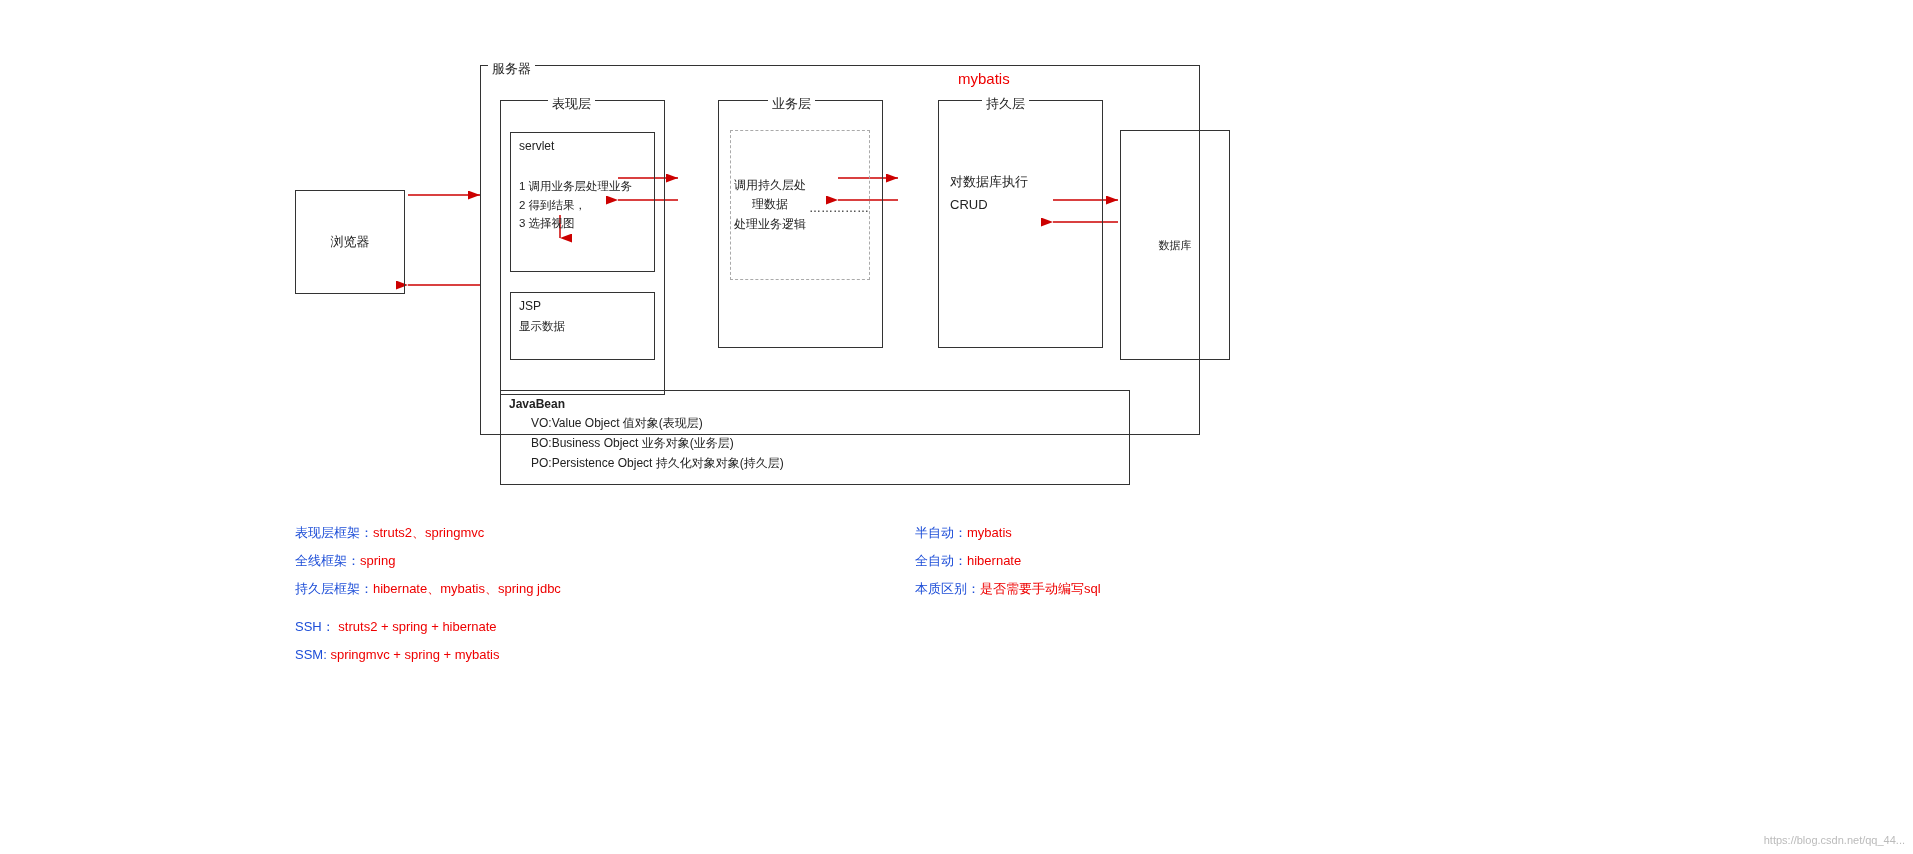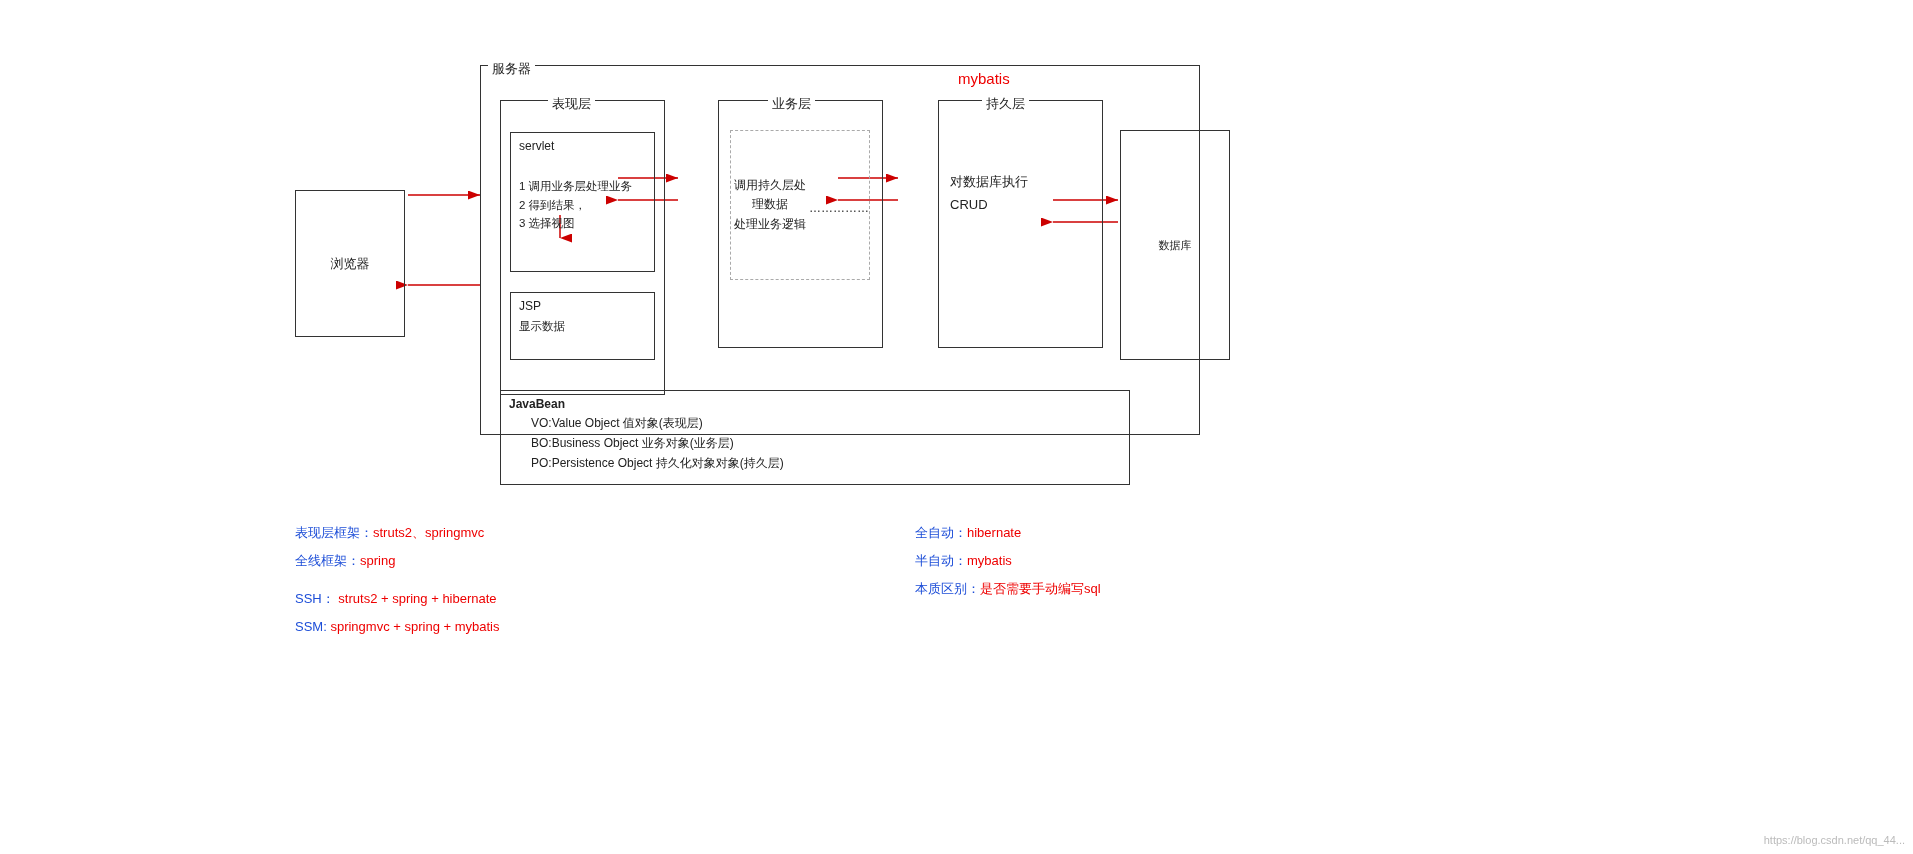--- a/index.html
+++ b/index.html
@@ -101,21 +101,21 @@
 
   <line x1="838" y1="178" x2="898" y2="178" stroke="#c00" stroke-width="1.5" marker-end="url(#arrowhead-right)"></line>
 
   <line x1="898" y1="200" x2="838" y2="200" stroke="#c00" stroke-width="1.5" marker-end="url(#arrowhead-left)"></line>
 
   <line x1="1053" y1="200" x2="1118" y2="200" stroke="#c00" stroke-width="1.5" marker-end="url(#arrowhead-right)"></line>
 
   <line x1="1118" y1="222" x2="1053" y2="222" stroke="#c00" stroke-width="1.5" marker-end="url(#arrowhead-left)"></line>
 </svg>
 
-<div class="browser-box" style="position:absolute; left:295px; top:190px; width:110px; height:147px;">
+<div class="browser-box" style="position:absolute; left:295px; top:190px; width:110px; height:104px;">
   <span>浏览器</span>
 </div>
 
 <div class="db-box" style="position:absolute; left:1120px; top:130px;">
   <span>数据库</span>
 </div>
 
 <div style="position:absolute; left:480px; top:65px; width:720px; height:370px; border:1.5px solid #333;">
 </div>
 <div style="position:absolute; left:488px; top:60px; background:#fff; padding:0 4px; font-size:13px;">服务器</div>
@@ -165,35 +165,38 @@
 
 <div style="position:absolute; top:520px; left:295px; width:1300px;">
 
   <div style="position:absolute; left:0; top:0; line-height:2.0;">
     <div class="bottom-row">
       <span class="label">表现层框架：</span><span class="value" style="color:#e00;">struts2、springmvc</span>
     </div>
     <div class="bottom-row">
       <span class="label">全线框架：</span><span class="value" style="color:#e00;">spring</span>
     </div>
+    <div class="bottom-row">
+      <span class="label">持久层框架：</span><span class="value" style="color:#e00;">hibernate、mybatis、spring jdbc</span>
+    </div>
     <div class="bottom-row section-gap">
       <span class="label">SSH：  </span><span class="value" style="color:#e00;">struts2 + spring + hibernate</span>
     </div>
     <div class="bottom-row">
       <span class="label">SSM: </span><span class="value" style="color:#e00;">springmvc + spring + mybatis</span>
     </div>
   </div>
 
   <div style="position:absolute; left:620px; top:0; line-height:2.0;">
     <div class="bottom-row">
+      <span class="label">半自动：</span><span class="value" style="color:#e00;">mybatis</span>
+    </div>
+    <div class="bottom-row">
       <span class="label">全自动：</span><span class="value" style="color:#e00;">hibernate</span>
     </div>
     <div class="bottom-row">
-      <span class="label">半自动：</span><span class="value" style="color:#e00;">mybatis</span>
-    </div>
-    <div class="bottom-row">
       <span class="label">本质区别：</span><span class="value" style="color:#e00;">是否需要手动编写sql</span>
     </div>
   </div>
 
 </div>
 
 <div style="position:absolute; bottom:8px; right:8px; font-size:11px; color:#bbb;">https://blog.csdn.net/qq_44...</div>
 
 </body></html>

